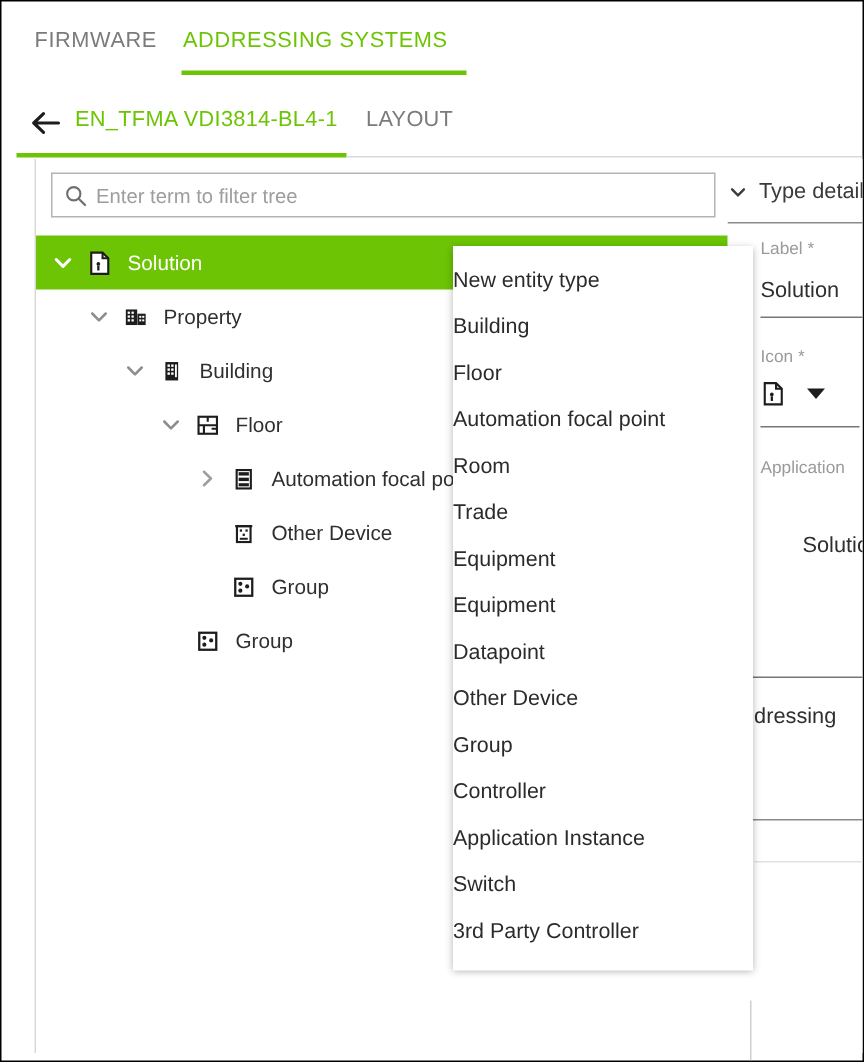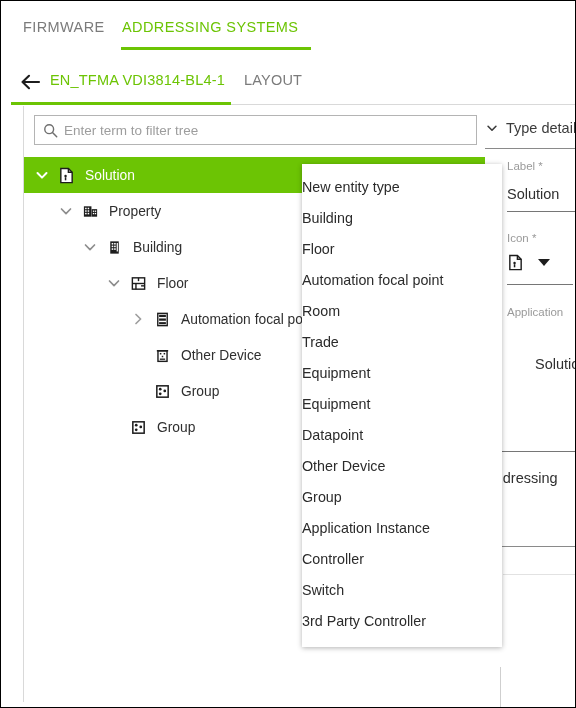--- a/index.html
+++ b/index.html
@@ -490,19 +490,19 @@
     <div class="menu-item">Building</div>
     <div class="menu-item">Floor</div>
     <div class="menu-item">Automation focal point</div>
     <div class="menu-item">Room</div>
     <div class="menu-item">Trade</div>
     <div class="menu-item">Equipment</div>
     <div class="menu-item">Equipment</div>
     <div class="menu-item">Datapoint</div>
     <div class="menu-item">Other Device</div>
     <div class="menu-item">Group</div>
+    <div class="menu-item">Controller</div>
     <div class="menu-item">Application Instance</div>
-    <div class="menu-item">Controller</div>
     <div class="menu-item">Switch</div>
     <div class="menu-item">3rd Party Controller</div>
   </div>
 
 </div>
 
 </body></html>

